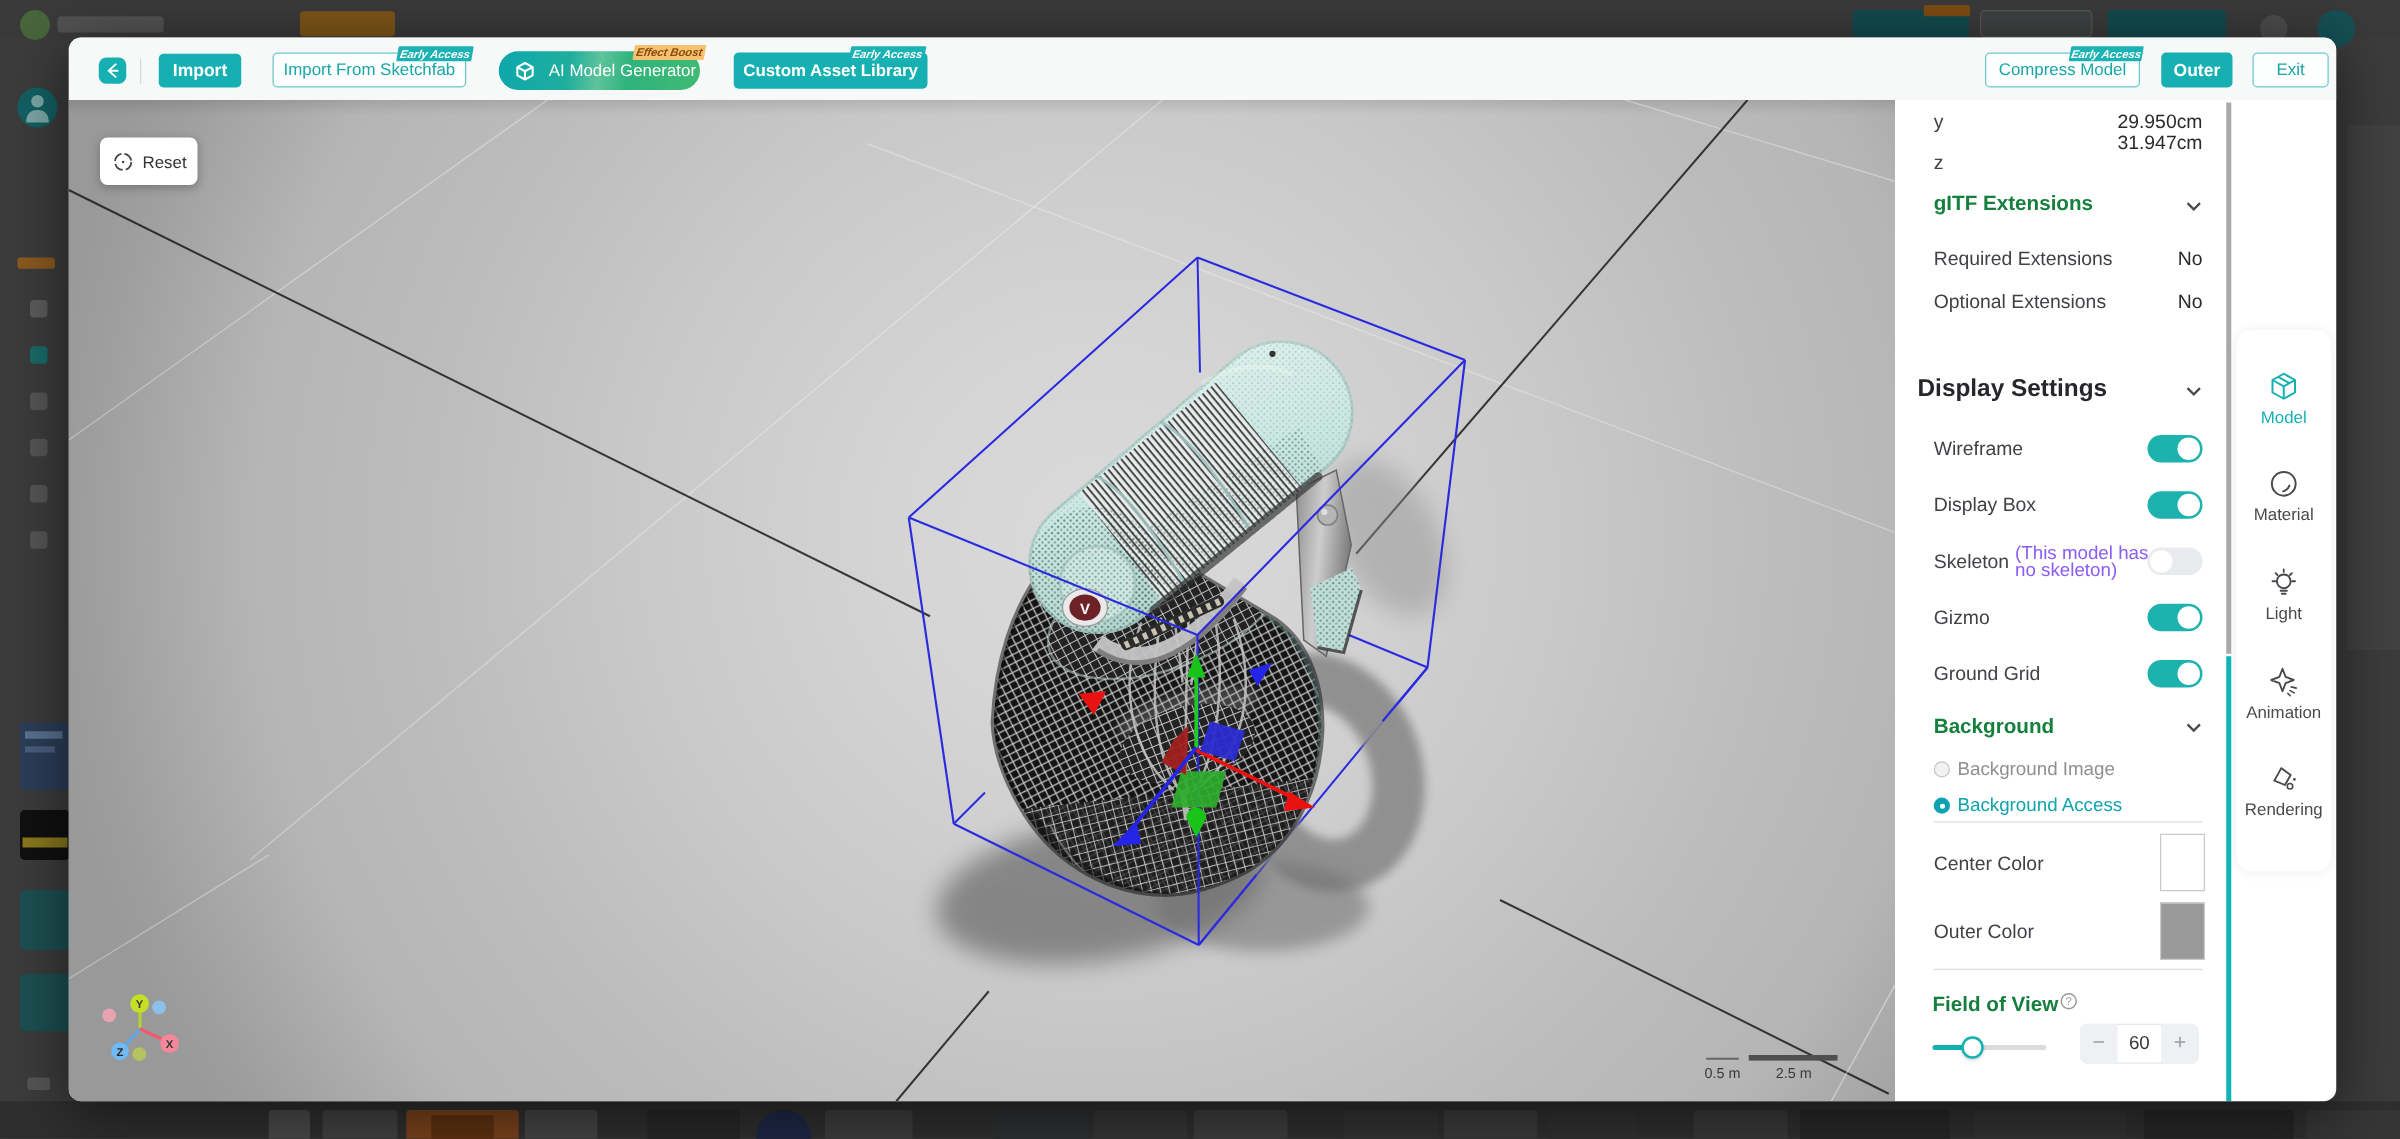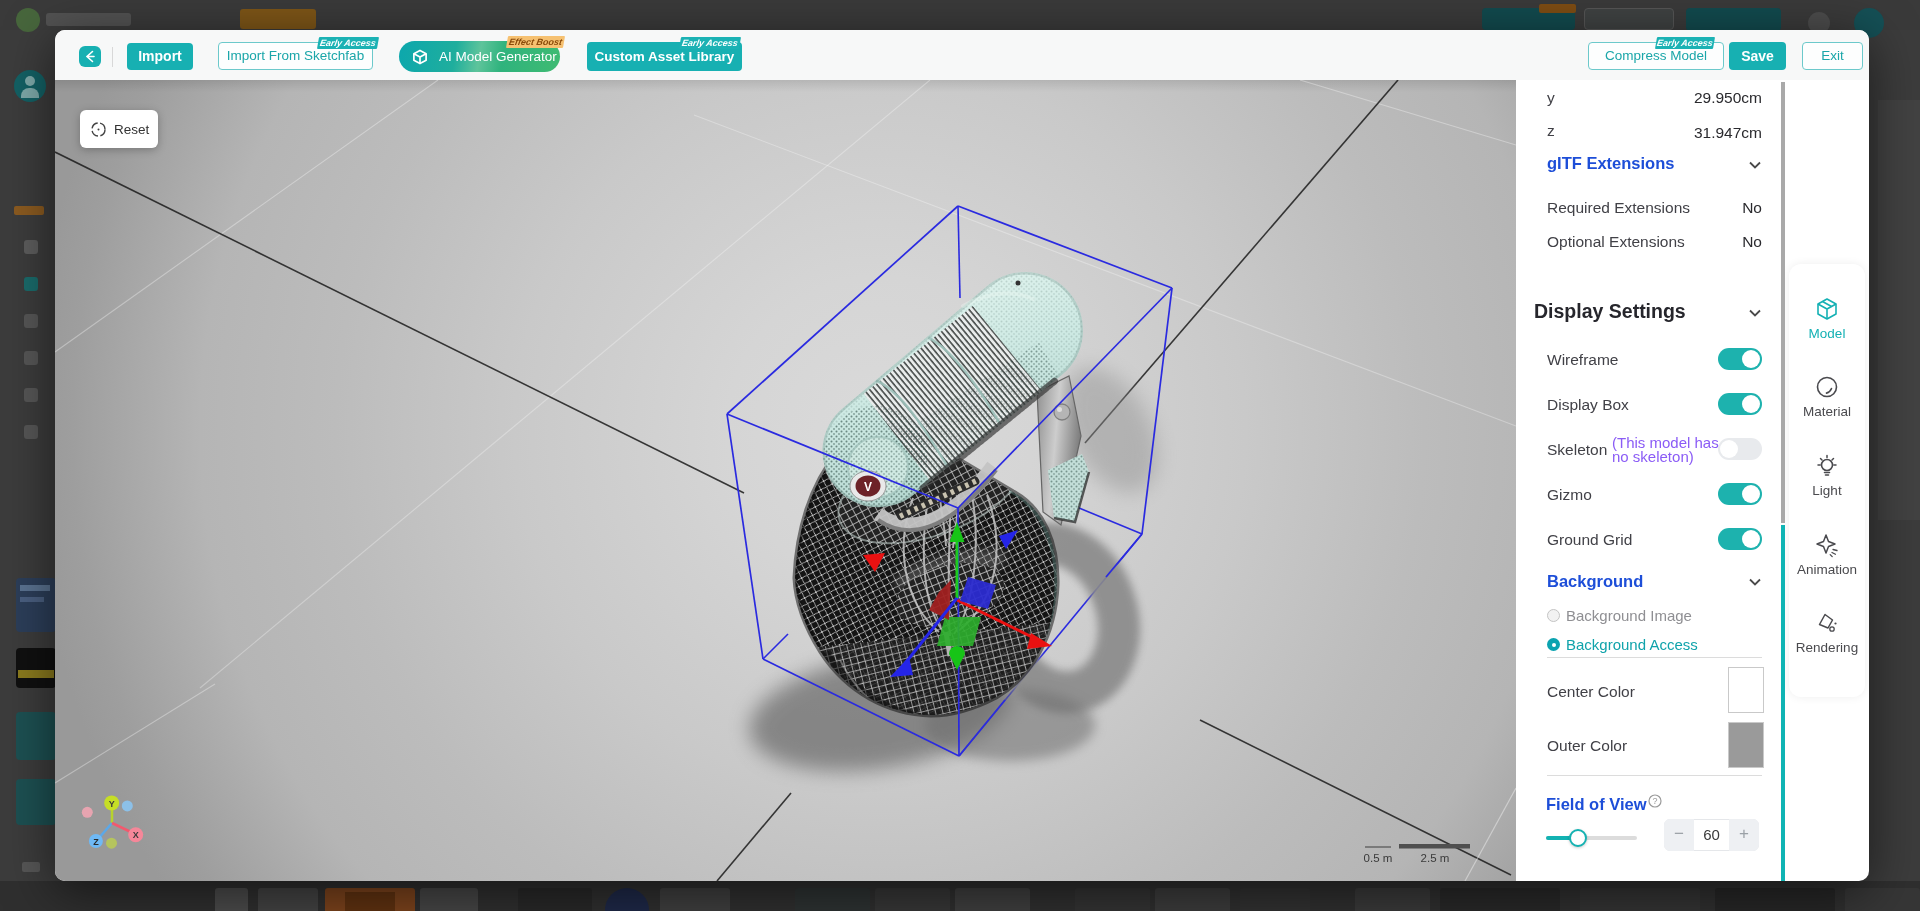--- a/index.html
+++ b/index.html
@@ -6,21 +6,21 @@
 .a{position:absolute}
 #modal{position:absolute;left:55px;top:30px;width:1814px;height:851px;background:#fff;border-radius:10px;box-shadow:0 10px 50px rgba(0,0,0,.55);overflow:hidden}
 #hdr{position:absolute;left:0;top:0;width:1814px;height:50px;background:#f7f8f8;z-index:30}
 .tbtn{position:absolute;top:12px;height:28px;border-radius:4px;background:#17b0b2;color:#fff;font-size:14px;font-weight:bold;text-align:center;line-height:28px}
 .obtn{position:absolute;top:12px;height:28px;border-radius:4px;background:#fdfefe;border:1px solid #6cc9cb;color:#1aa6a9;font-size:13.5px;text-align:center;line-height:26px}
 .badge{position:absolute;height:12px;background:#1bb2b4;color:#fff;font-size:9px;font-style:italic;font-weight:bold;line-height:12px;text-align:center;transform:skewX(-10deg);border-radius:1px;z-index:5}
 #vp{position:absolute;left:0;top:50px}
 #rpanel{position:absolute;left:1461px;top:50px;width:265px;height:801px;background:#fff}
 .lbl{position:absolute;left:31px;font-size:15.5px;color:#414147;white-space:nowrap}
 .val{position:absolute;right:19px;font-size:15.5px;color:#2a2a2e;text-align:right}
-.sec{position:absolute;left:31px;font-size:16.5px;font-weight:bold;color:#1d4ed8;white-space:nowrap}
+.sec{position:absolute;left:31px;font-size:16.5px;font-weight:bold;color:#15803d;white-space:nowrap}
 .sec1{position:absolute;left:18px;font-size:19.5px;font-weight:bold;color:#26262c;white-space:nowrap}
 .chev{position:absolute;right:19px;width:14px;height:14px}
 .tog{position:absolute;left:202px;width:44px;height:22px;border-radius:11px}
 .tog.on{background:#1db2ae}.tog.off{background:#e8eaed}
 .tog .kn{position:absolute;top:2px;width:18px;height:18px;border-radius:50%;background:#fff}
 .tog.on .kn{right:2px}.tog.off .kn{left:2px}
 .div{position:absolute;left:31px;width:215px;height:1px;background:#dcdcdc}
 #tabs{position:absolute;left:1730px;top:50px;width:68px;height:801px;background:#fff}
 #tabcard{position:absolute;left:4px;top:184px;width:76px;height:433px;background:#fff;border-radius:12px;box-shadow:0 0 10px rgba(0,0,0,.07)}
 .tab{position:absolute;left:0;width:84px;text-align:center;font-size:13.5px;color:#3c3c40}
@@ -90,30 +90,30 @@
 <div class="obtn" style="left:163px;width:155px">Import From Sketchfab</div>
 <div class="badge" style="left:263px;top:7px;width:60px">Early Access</div>
 <div class="a" style="left:344px;top:11px;width:161px;height:31px;border-radius:16px;background:linear-gradient(100deg,#0ca7ad 0%,#1fae9d 35%,#5ec49b 50%,#2fb37d 64%,#3fbb72 100%);color:#fff;font-size:13.5px;line-height:31px;text-align:left;padding-left:40px">AI Model Generator</div>
 <svg class="a" style="left:357px;top:19px" width="16" height="16" viewBox="0 0 17 17">
         <path d="M8.5 1.5 15 5v7l-6.5 3.5L2 12V5Z" fill="none" stroke="#fff" stroke-width="1.8" stroke-linejoin="round"></path>
         <path d="M2 5l6.5 3.5L15 5M8.5 8.5V15.5" fill="none" stroke="#fff" stroke-width="1.8"></path>
       </svg>
 <div class="badge" style="left:452px;top:6px;width:57px;background:#f6c171;color:#8a4a0a">Effect Boost</div>
 <div class="tbtn" style="left:532px;top:12px;width:155px;height:29px;line-height:29px;font-size:13.5px">Custom Asset Library</div>
 <div class="badge" style="left:625px;top:7px;width:60px">Early Access</div>
-<div class="obtn" style="left:1533px;width:136px">Compress Model</div>
+<div class="obtn" style="left:1533px;width:124px">Compress Model</div>
 <div class="badge" style="left:1601px;top:7px;width:58px">Early Access</div>
-<div class="tbtn" style="left:1674px;width:57px">Save</div>
+<div class="tbtn" style="left:1674px;width:57px">Outer</div>
 <div class="obtn" style="left:1747px;width:61px">Exit</div>
 </div>
 <div id="rpanel">
 <div class="lbl" style="top:9px">y</div>
 <div class="val" style="top:9px">29.950cm</div>
 <div class="lbl" style="top:42px">z</div>
-<div class="val" style="top:44px">31.947cm</div>
+<div class="val" style="top:26px">31.947cm</div>
 <div class="sec" style="top:74px">gITF Extensions</div>
 <div class="lbl" style="top:119px">Required Extensions</div>
 <div class="val" style="top:119px">No</div>
 <div class="lbl" style="top:153px">Optional Extensions</div>
 <div class="val" style="top:153px">No</div>
 <div class="sec1" style="top:220px">Display Settings</div>
 <div class="lbl" style="top:271px">Wireframe</div>
 <div class="lbl" style="top:316px">Display Box</div>
 <div class="lbl" style="top:361px">Skeleton</div>
 <div class="lbl" style="top:406px">Gizmo</div>

